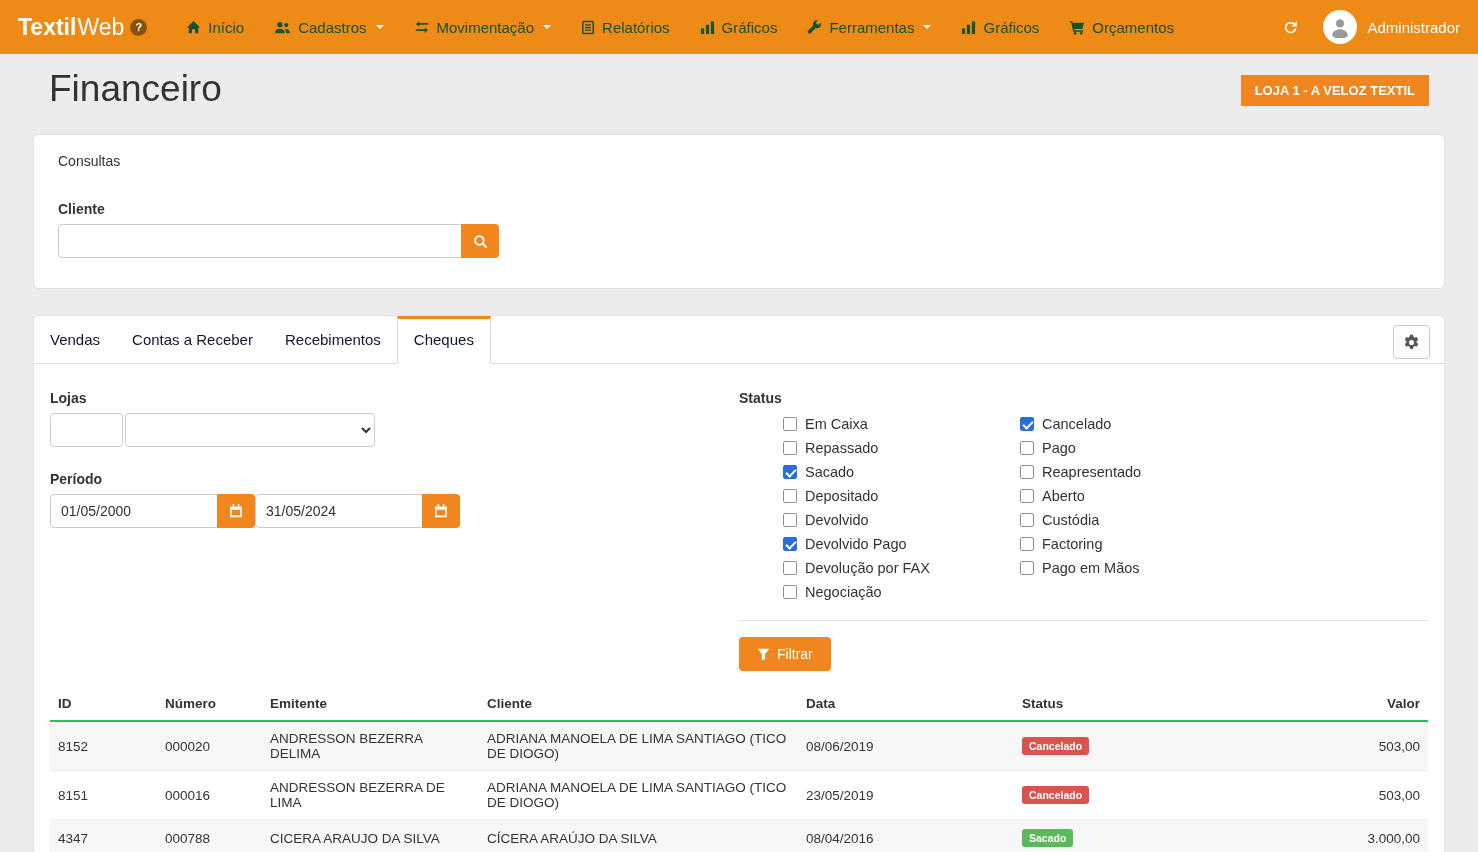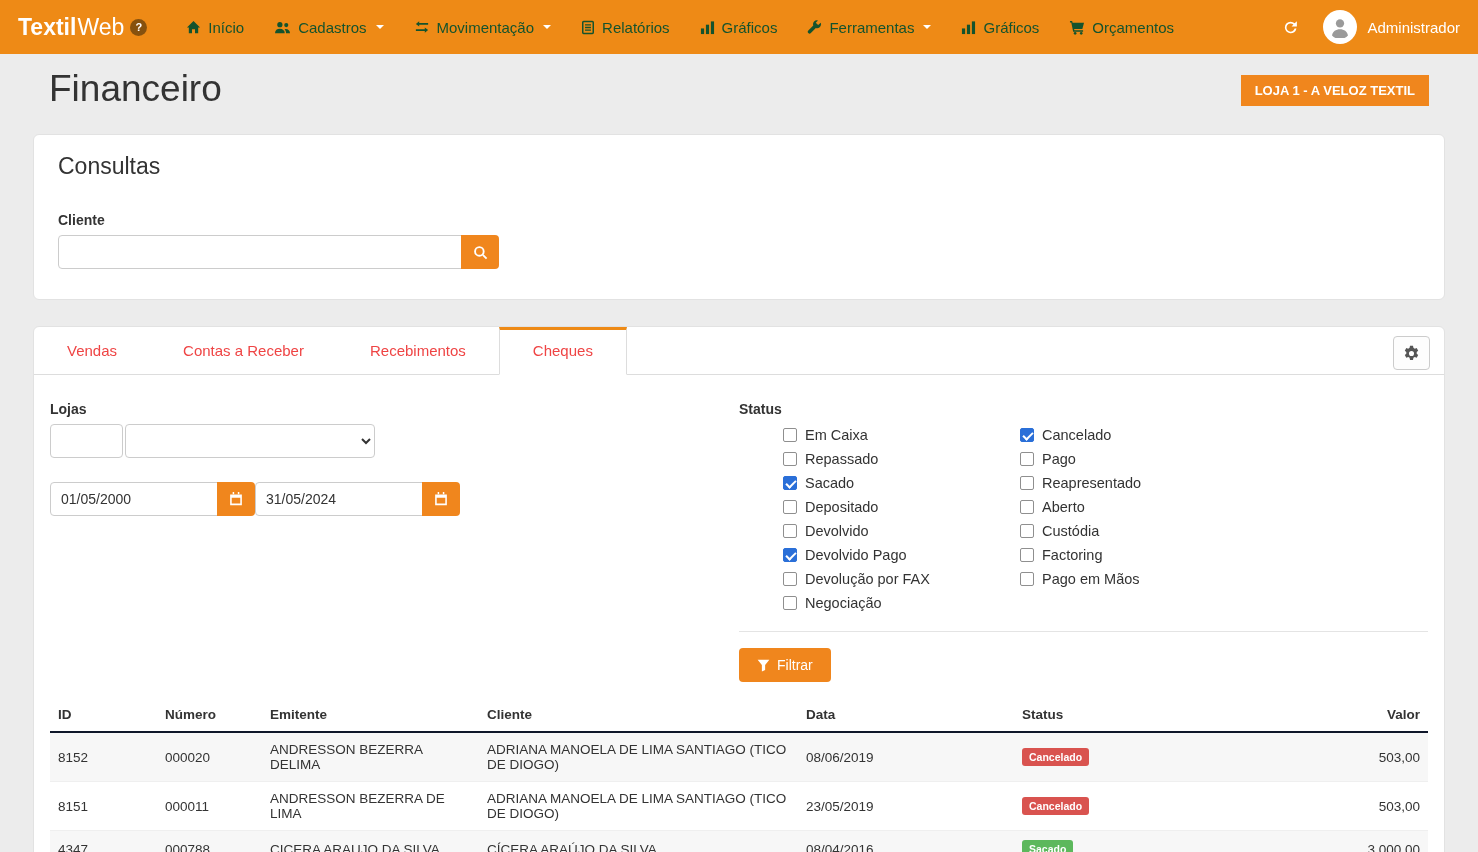--- a/index.html
+++ b/index.html
@@ -43,37 +43,37 @@
   .page-head { display:flex; justify-content:space-between; align-items:flex-end; margin:10px 16px 24px; }
   .page-title { font-size:37px; font-weight:500; margin:0; color:#333; }
   .store-btn {
     background:#f0861d; color:#fff; font-weight:700; font-size:13px; border:none;
     border-radius:0; padding:8px 14px; cursor:pointer; font-family:inherit; margin-bottom:4px;
   }
   .card { background:#fff; border:1px solid #e2e2e2; border-radius:6px; }
 
   
   .consultas { padding:18px 24px 30px; margin-bottom:26px; }
-  .card-title { font-size:23px; margin-bottom:32px; }
+  .card-title { font-size:14px; margin-bottom:32px; }
   .field-label { font-weight:600; font-size:14px; display:block; margin-bottom:7px; }
   .input-group { display:flex; }
   .text-input {
     height:34px; border:1px solid #ccc; border-radius:4px; padding:0 10px;
     font-size:14px; font-family:inherit; color:#333; background:#fff;
   }
   .cliente-input { width:404px; border-radius:4px 0 0 4px; }
   .search-btn, .cal-btn {
     width:38px; height:34px; background:#f0861d; border:none; border-radius:0 4px 4px 0;
     color:#fff; display:flex; align-items:center; justify-content:center; cursor:pointer; margin-left:-1px;
   }
 
   
   .tabs-card { padding-bottom:26px; position:relative; margin-bottom:30px; }
   .tab-bar { display:flex; border-bottom:1px solid #ddd; }
-  .tab { padding:15px 33px; font-size:15px; cursor:pointer; color:#ef4444;text-align:right; }
+  .tab { padding:15px 16px; font-size:15px; cursor:pointer; color:#0f172a;text-align:right; }
   .tab.active {
     border-top:3px solid #ee8a16; border-left:1px solid #ddd; border-right:1px solid #ddd;
     border-bottom:1px solid #fff; margin-bottom:-1px; padding-top:12px; background:#fff;
   }
   .gear-btn {
     position:absolute; right:14px; top:9px; width:37px; height:34px; border:1px solid #ccc;
     border-radius:4px; background:#fdfdfd; display:flex; align-items:center; justify-content:center;
     color:#555; cursor:pointer;
   }
 
@@ -98,21 +98,21 @@
   .filters-hr { border:none; border-top:1px solid #e4e4e4; margin:20px 0 0; }
   .filtrar-btn {
     margin-top:16px; background:#f0861d; border:none; border-radius:4px; color:#fff;
     font-size:14px; padding:9px 18px; display:inline-flex; align-items:center; gap:7px;
     cursor:pointer; font-family:inherit;
   }
 
   
   .table-wrap { padding:16px 16px 0; }
   table { width:100%; border-collapse:collapse; font-size:13.5px; }
-  th { text-align:left; padding:9px 8px; border-bottom:2px solid #0f172a; font-weight:700; }
+  th { text-align:left; padding:9px 8px; border-bottom:2px solid #22c55e; font-weight:700; }
   td { padding:9px 8px; }
   tbody tr { border-top:1px solid #efefef; }
   tbody tr:nth-child(odd) { background:#f7f7f7; }
   th:nth-child(1){width:107px} th:nth-child(2){width:105px} th:nth-child(3){width:217px}
   th:nth-child(4){width:319px} th:nth-child(5){width:216px} th:nth-child(6){width:300px}
   .num { text-align:right; }
   .badge { display:inline-block; padding:3px 7px; border-radius:3px; color:#fff; font-size:10.5px; font-weight:700; }
 </style>
 </head>
 <body>
@@ -261,20 +261,21 @@
         </button>
     </div>
 
     <div class="filters">
       <div class="filters-left">
         <label class="field-label">Lojas</label>
         <div class="lojas-row">
           <input class="text-input lojas-input" type="text" value="" style="">
           <select class="lojas-select"><option></option></select>
         </div>
+        <label class="field-label">Período</label>
         <div class="periodo-row">
           <div class="input-group">
             <input class="text-input date-input" type="text" value="01/05/2000" style="">
             <button class="cal-btn">
                 <span style="display:flex">
                   <svg width="14" height="14" viewBox="0 0 16 16" fill="currentColor">
                     <path d="M4.2 0h1.7v2.6H4.2zM10.1 0h1.7v2.6h-1.7z"></path>
                     <path fill-rule="evenodd" d="M1.3 2.9h13.4V15H1.3zm1.8 3.6v6.7h9.8V6.5z"></path>
                   </svg>
                 </span>
@@ -392,21 +393,21 @@
               <td>8152</td>
               <td>000020</td>
               <td>ANDRESSON BEZERRA DELIMA</td>
               <td>ADRIANA MANOELA DE LIMA SANTIAGO (TICO DE DIOGO)</td>
               <td>08/06/2019</td>
               <td><span class="badge" style="background: rgb(217, 83, 79);">Cancelado</span></td>
               <td class="num">503,00</td>
             </tr>
             <tr>
               <td>8151</td>
-              <td>000011</td>
+              <td>000016</td>
               <td>ANDRESSON BEZERRA DE LIMA</td>
               <td>ADRIANA MANOELA DE LIMA SANTIAGO (TICO DE DIOGO)</td>
               <td>23/05/2019</td>
               <td><span class="badge" style="background: rgb(217, 83, 79);">Cancelado</span></td>
               <td class="num">503,00</td>
             </tr>
             <tr>
               <td>4347</td>
               <td>000788</td>
               <td>CICERA ARAUJO DA SILVA</td>

